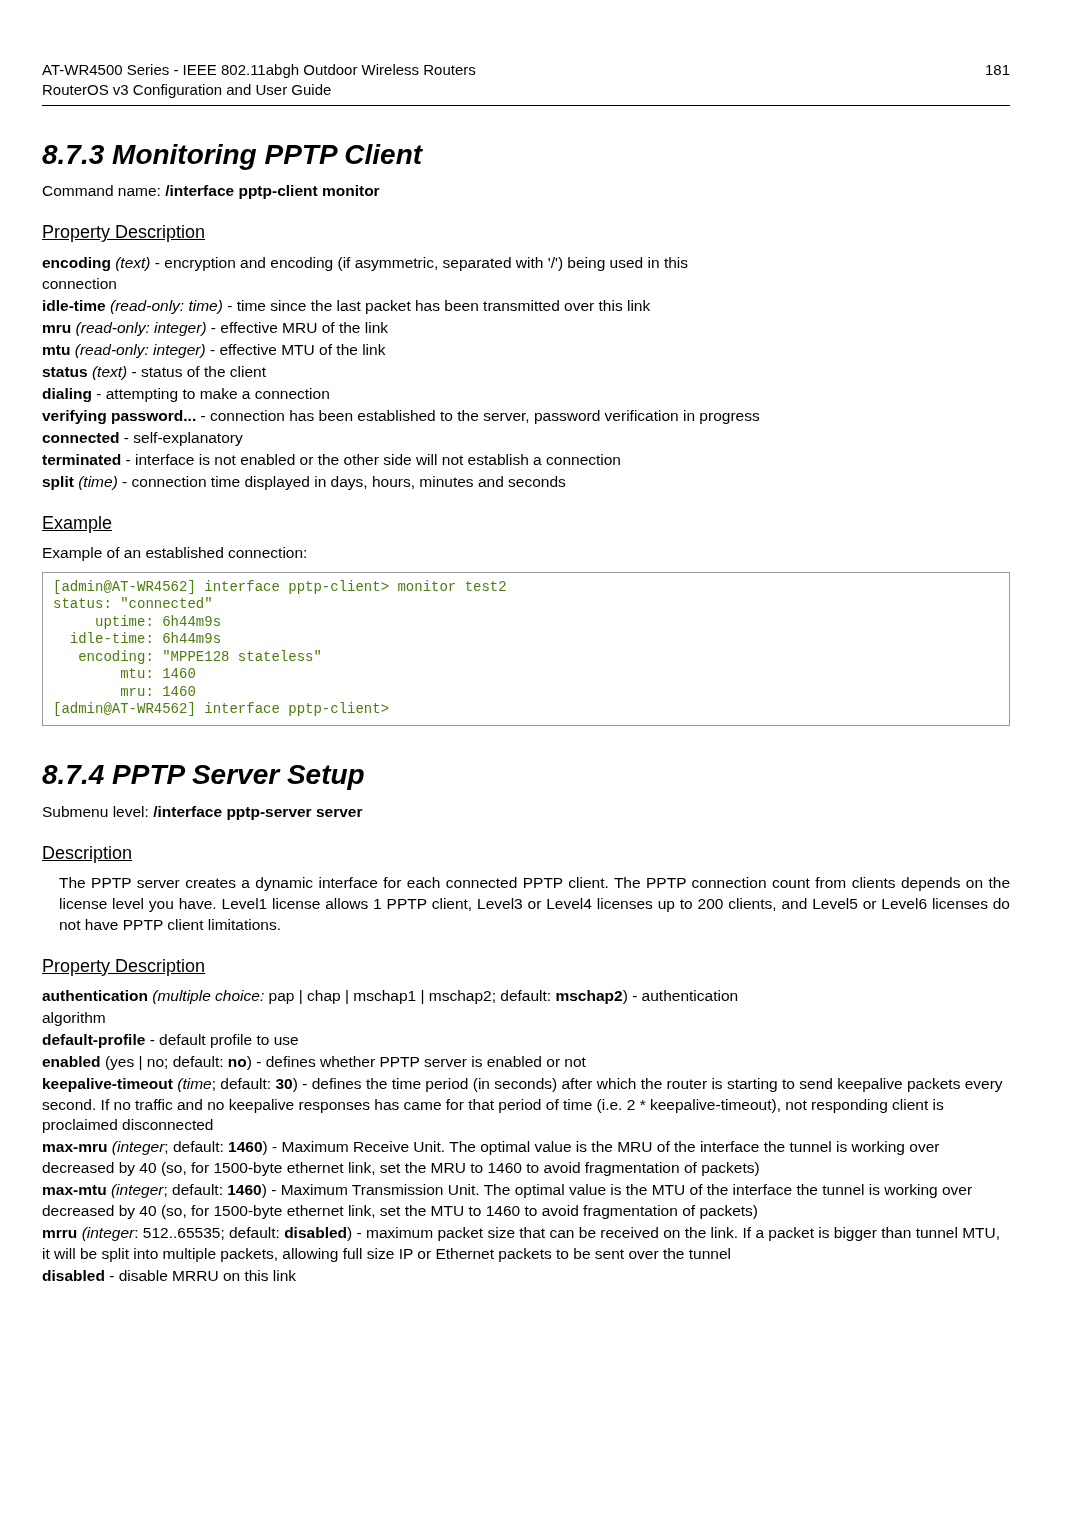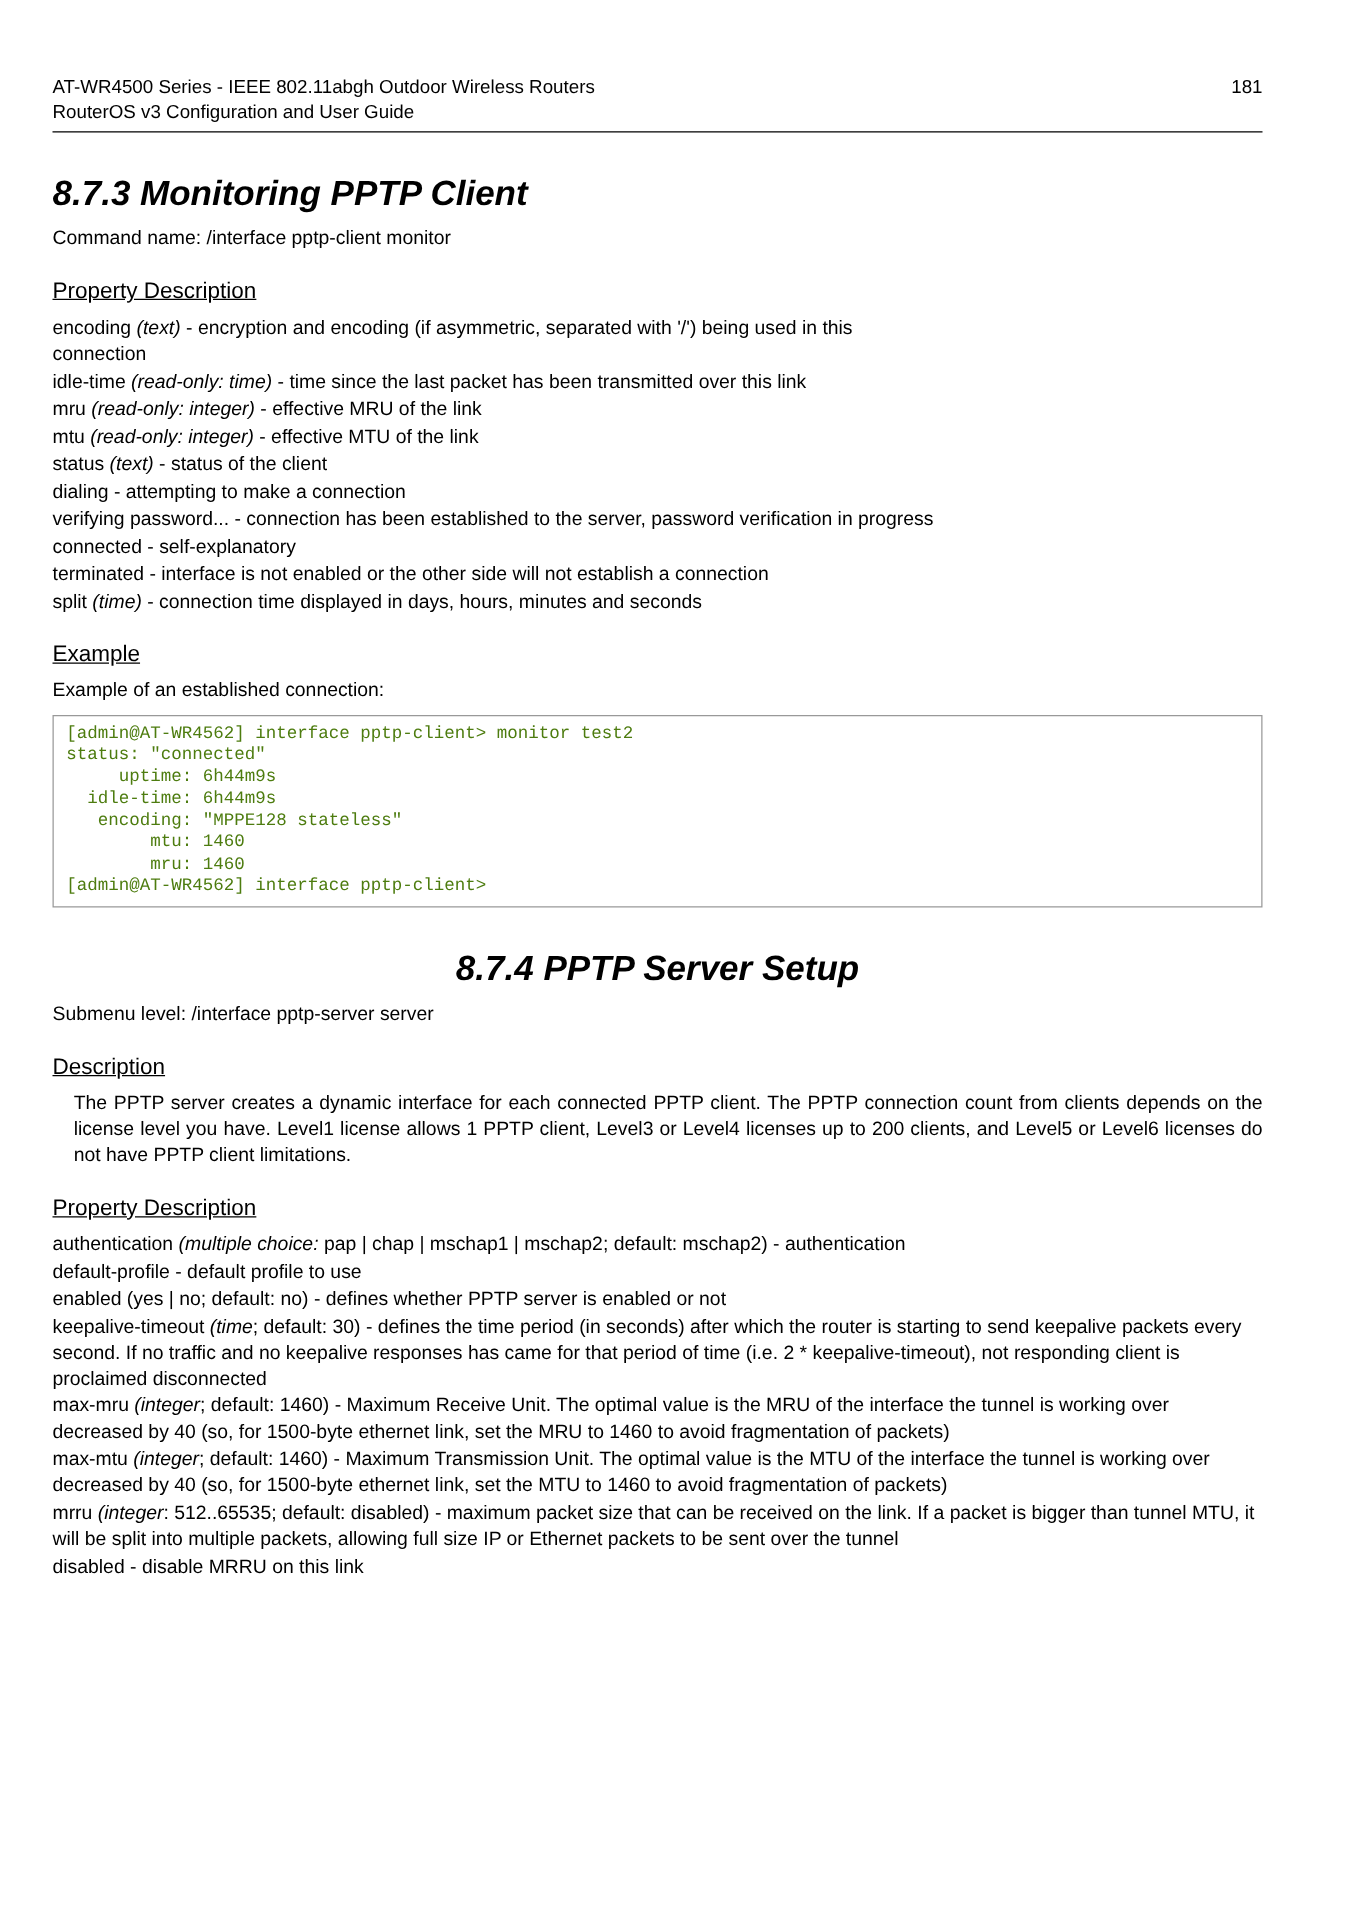--- a/index.html
+++ b/index.html
@@ -37,37 +37,37 @@
     text-decoration: underline;
     margin: 18px 0 8px 0;
     font-weight: normal;
   }
   p {
     margin: 4px 0;
   }
   .prop-line {
     margin: 0 0 1px 0;
   }
-  .bold { font-weight: normal; }
+  .bold { font-weight: bold; }
   .italic { font-style: italic; }
   .code-box {
     border: 1px solid #999;
     padding: 6px 10px;
     font-family: "Courier New", monospace;
     font-size: 14px;
     color: #4d7c0f;
     white-space: pre;
     margin: 8px 0 30px 0;
     line-height: 1.25;
   }
   .justify {
     text-align: justify;
     margin-left: 17px;
   }
-  .sp { margin-top: 32px; text-align: center; }
+  .sp { margin-top: 32px; }
 </style>
 </head>
 <body>
 
 <div class="page">
 
   <div class="header-bar">
     <div>
       <div>AT-WR4500 Series - IEEE 802.11abgh Outdoor Wireless Routers</div>
       <div>RouterOS v3 Configuration and User Guide</div>
@@ -107,20 +107,21 @@
 
   <h2 class="section-title sp">8.7.4 PPTP Server Setup</h2>
   <p><span>Submenu level: </span><span class="bold">/interface pptp-server server</span></p>
 
   <h3 class="sub-title">Description</h3>
   <p class="justify">The PPTP server creates a dynamic interface for each connected PPTP client. The PPTP connection count from clients depends on the license level you have. Level1 license allows 1 PPTP client, Level3 or Level4 licenses up to 200 clients, and Level5 or Level6 licenses do not have PPTP client limitations.</p>
 
   <h3 class="sub-title">Property Description</h3>
 
   <div class="prop-line"><span class="bold">authentication</span><span class="italic"> (multiple choice:</span><span> pap | chap | mschap1 | mschap2; default: </span><span class="bold">mschap2</span><span>) - authentication</span></div>
+  <div class="prop-line">algorithm</div>
   <div class="prop-line"><span class="bold">default-profile</span><span> - default profile to use</span></div>
   <div class="prop-line"><span class="bold">enabled</span><span> (yes | no; default: </span><span class="bold">no</span><span>) - defines whether PPTP server is enabled or not</span></div>
   <div class="prop-line"><span class="bold">keepalive-timeout</span><span class="italic"> (time</span><span>; default: </span><span class="bold">30</span><span>) - defines the time period (in seconds) after which the router is starting to send keepalive packets every second. If no traffic and no keepalive responses has came for that period of time (i.e. 2 * keepalive-timeout), not responding client is proclaimed disconnected</span></div>
   <div class="prop-line"><span class="bold">max-mru</span><span class="italic"> (integer</span><span>; default: </span><span class="bold">1460</span><span>) - Maximum Receive Unit. The optimal value is the MRU of the interface the tunnel is working over decreased by 40 (so, for 1500-byte ethernet link, set the MRU to 1460 to avoid fragmentation of packets)</span></div>
   <div class="prop-line"><span class="bold">max-mtu</span><span class="italic"> (integer</span><span>; default: </span><span class="bold">1460</span><span>) - Maximum Transmission Unit. The optimal value is the MTU of the interface the tunnel is working over decreased by 40 (so, for 1500-byte ethernet link, set the MTU to 1460 to avoid fragmentation of packets)</span></div>
   <div class="prop-line"><span class="bold">mrru</span><span class="italic"> (integer</span><span>: 512..65535; default: </span><span class="bold">disabled</span><span>) - maximum packet size that can be received on the link. If a packet is bigger than tunnel MTU, it will be split into multiple packets, allowing full size IP or Ethernet packets to be sent over the tunnel</span></div>
   <div class="prop-line"><span class="bold">disabled</span><span> - disable MRRU on this link</span></div>
 
 </div>
 

